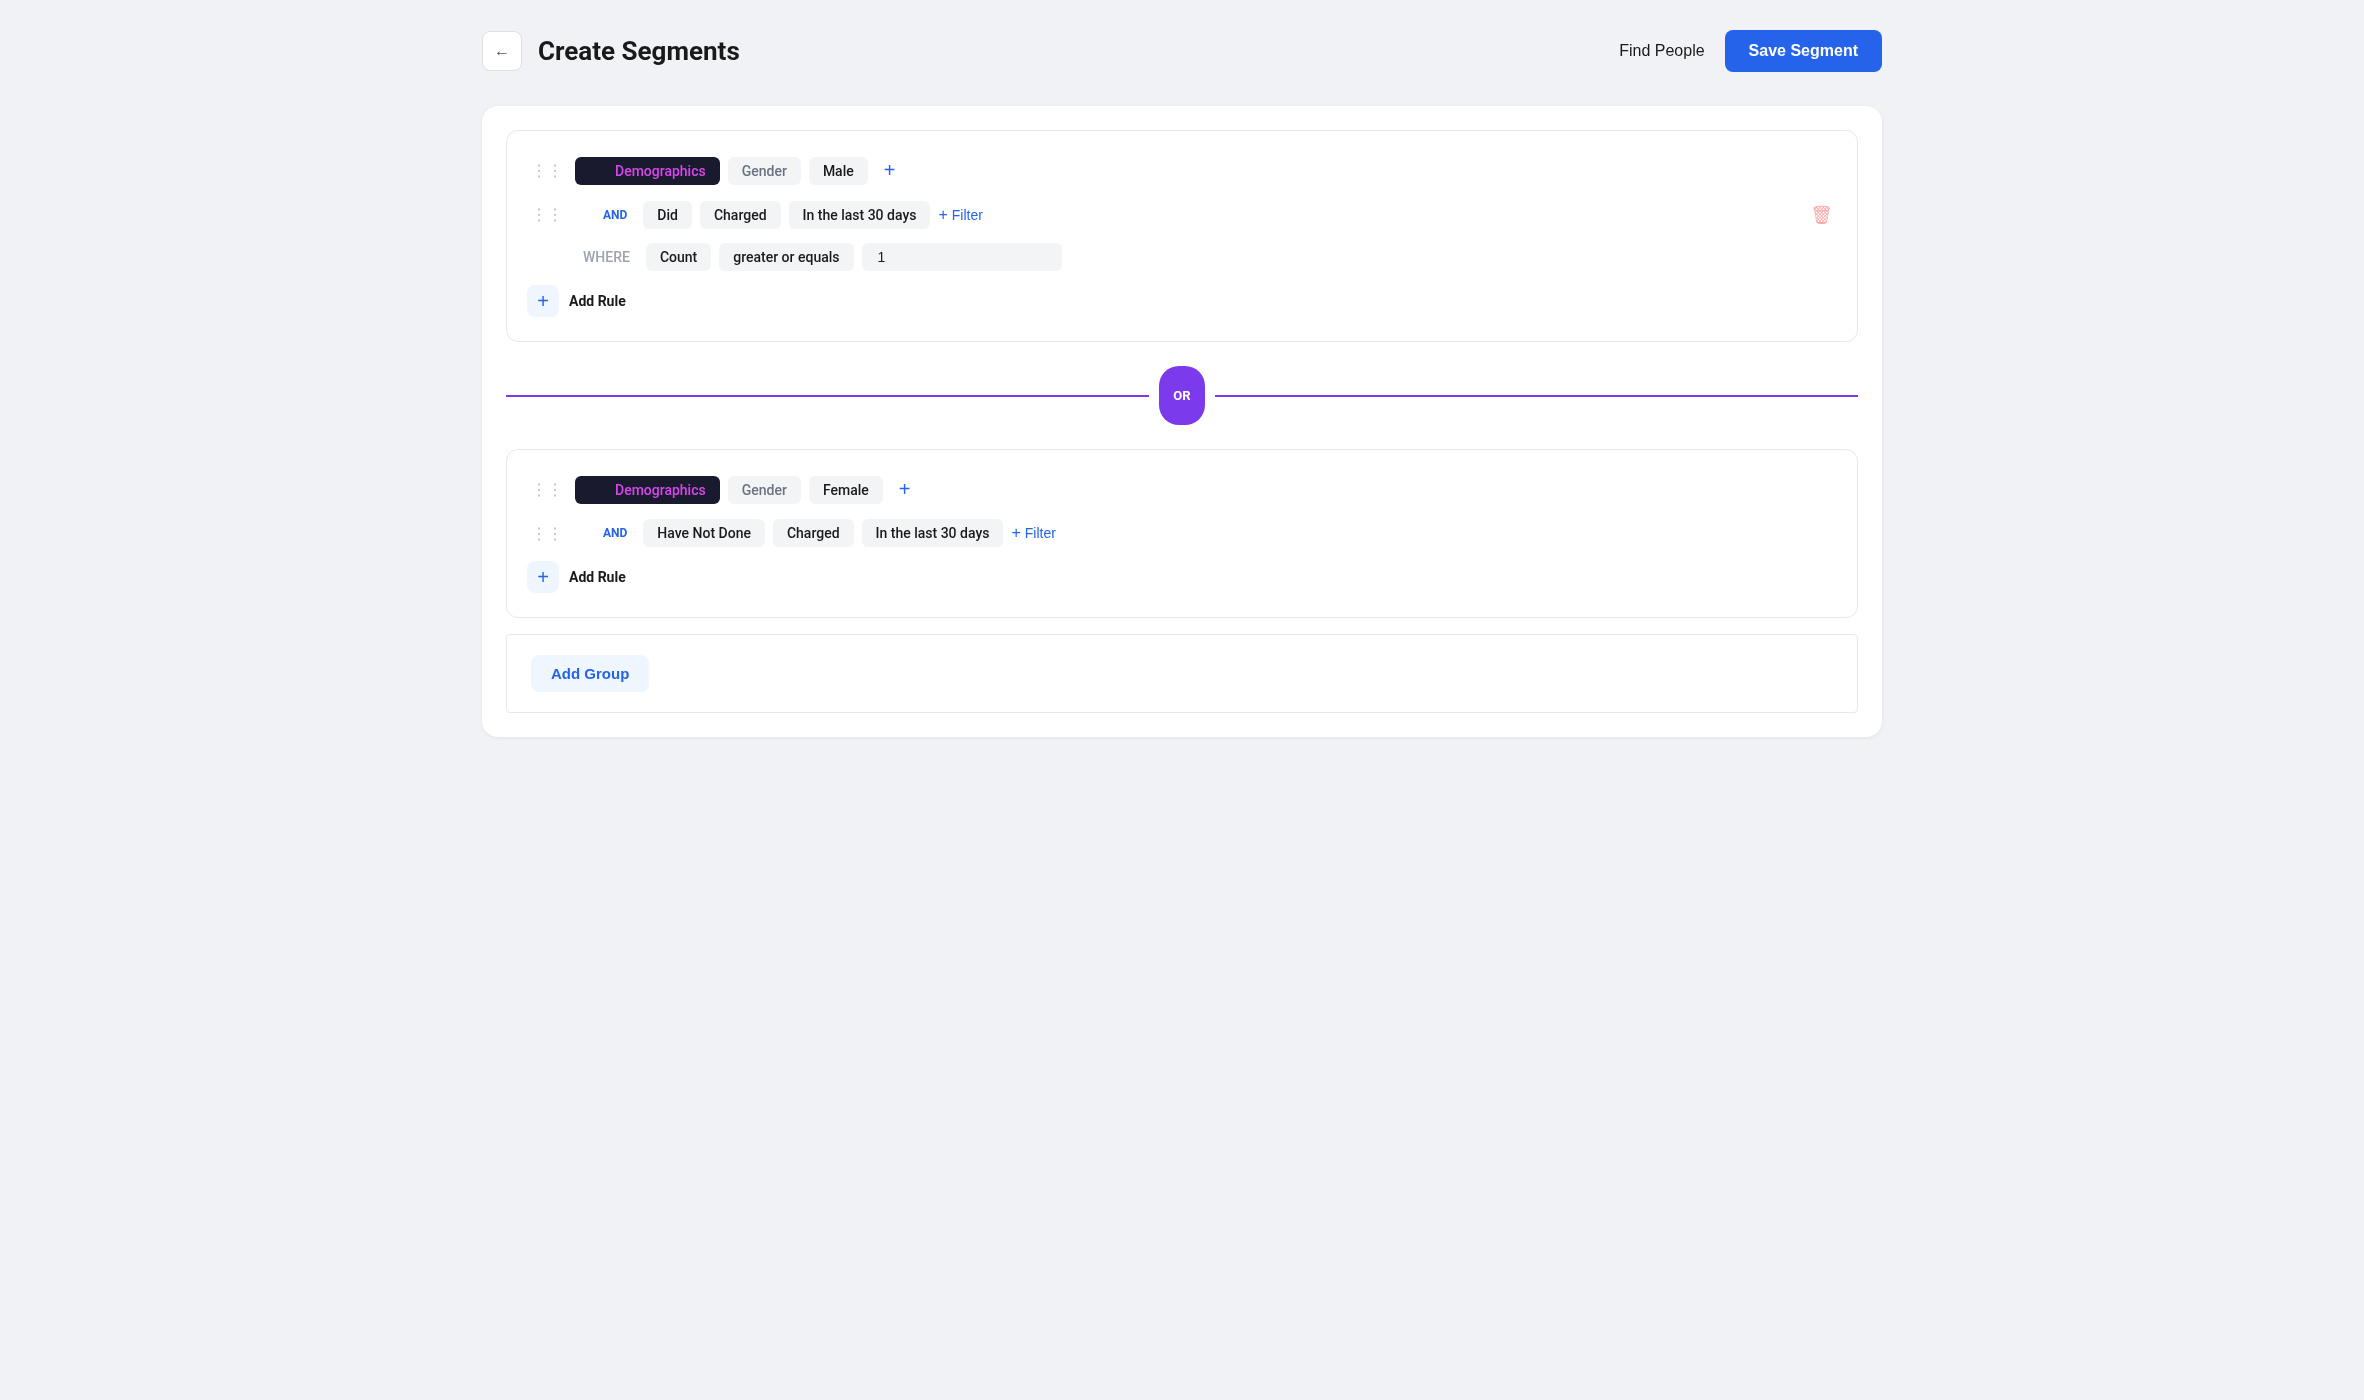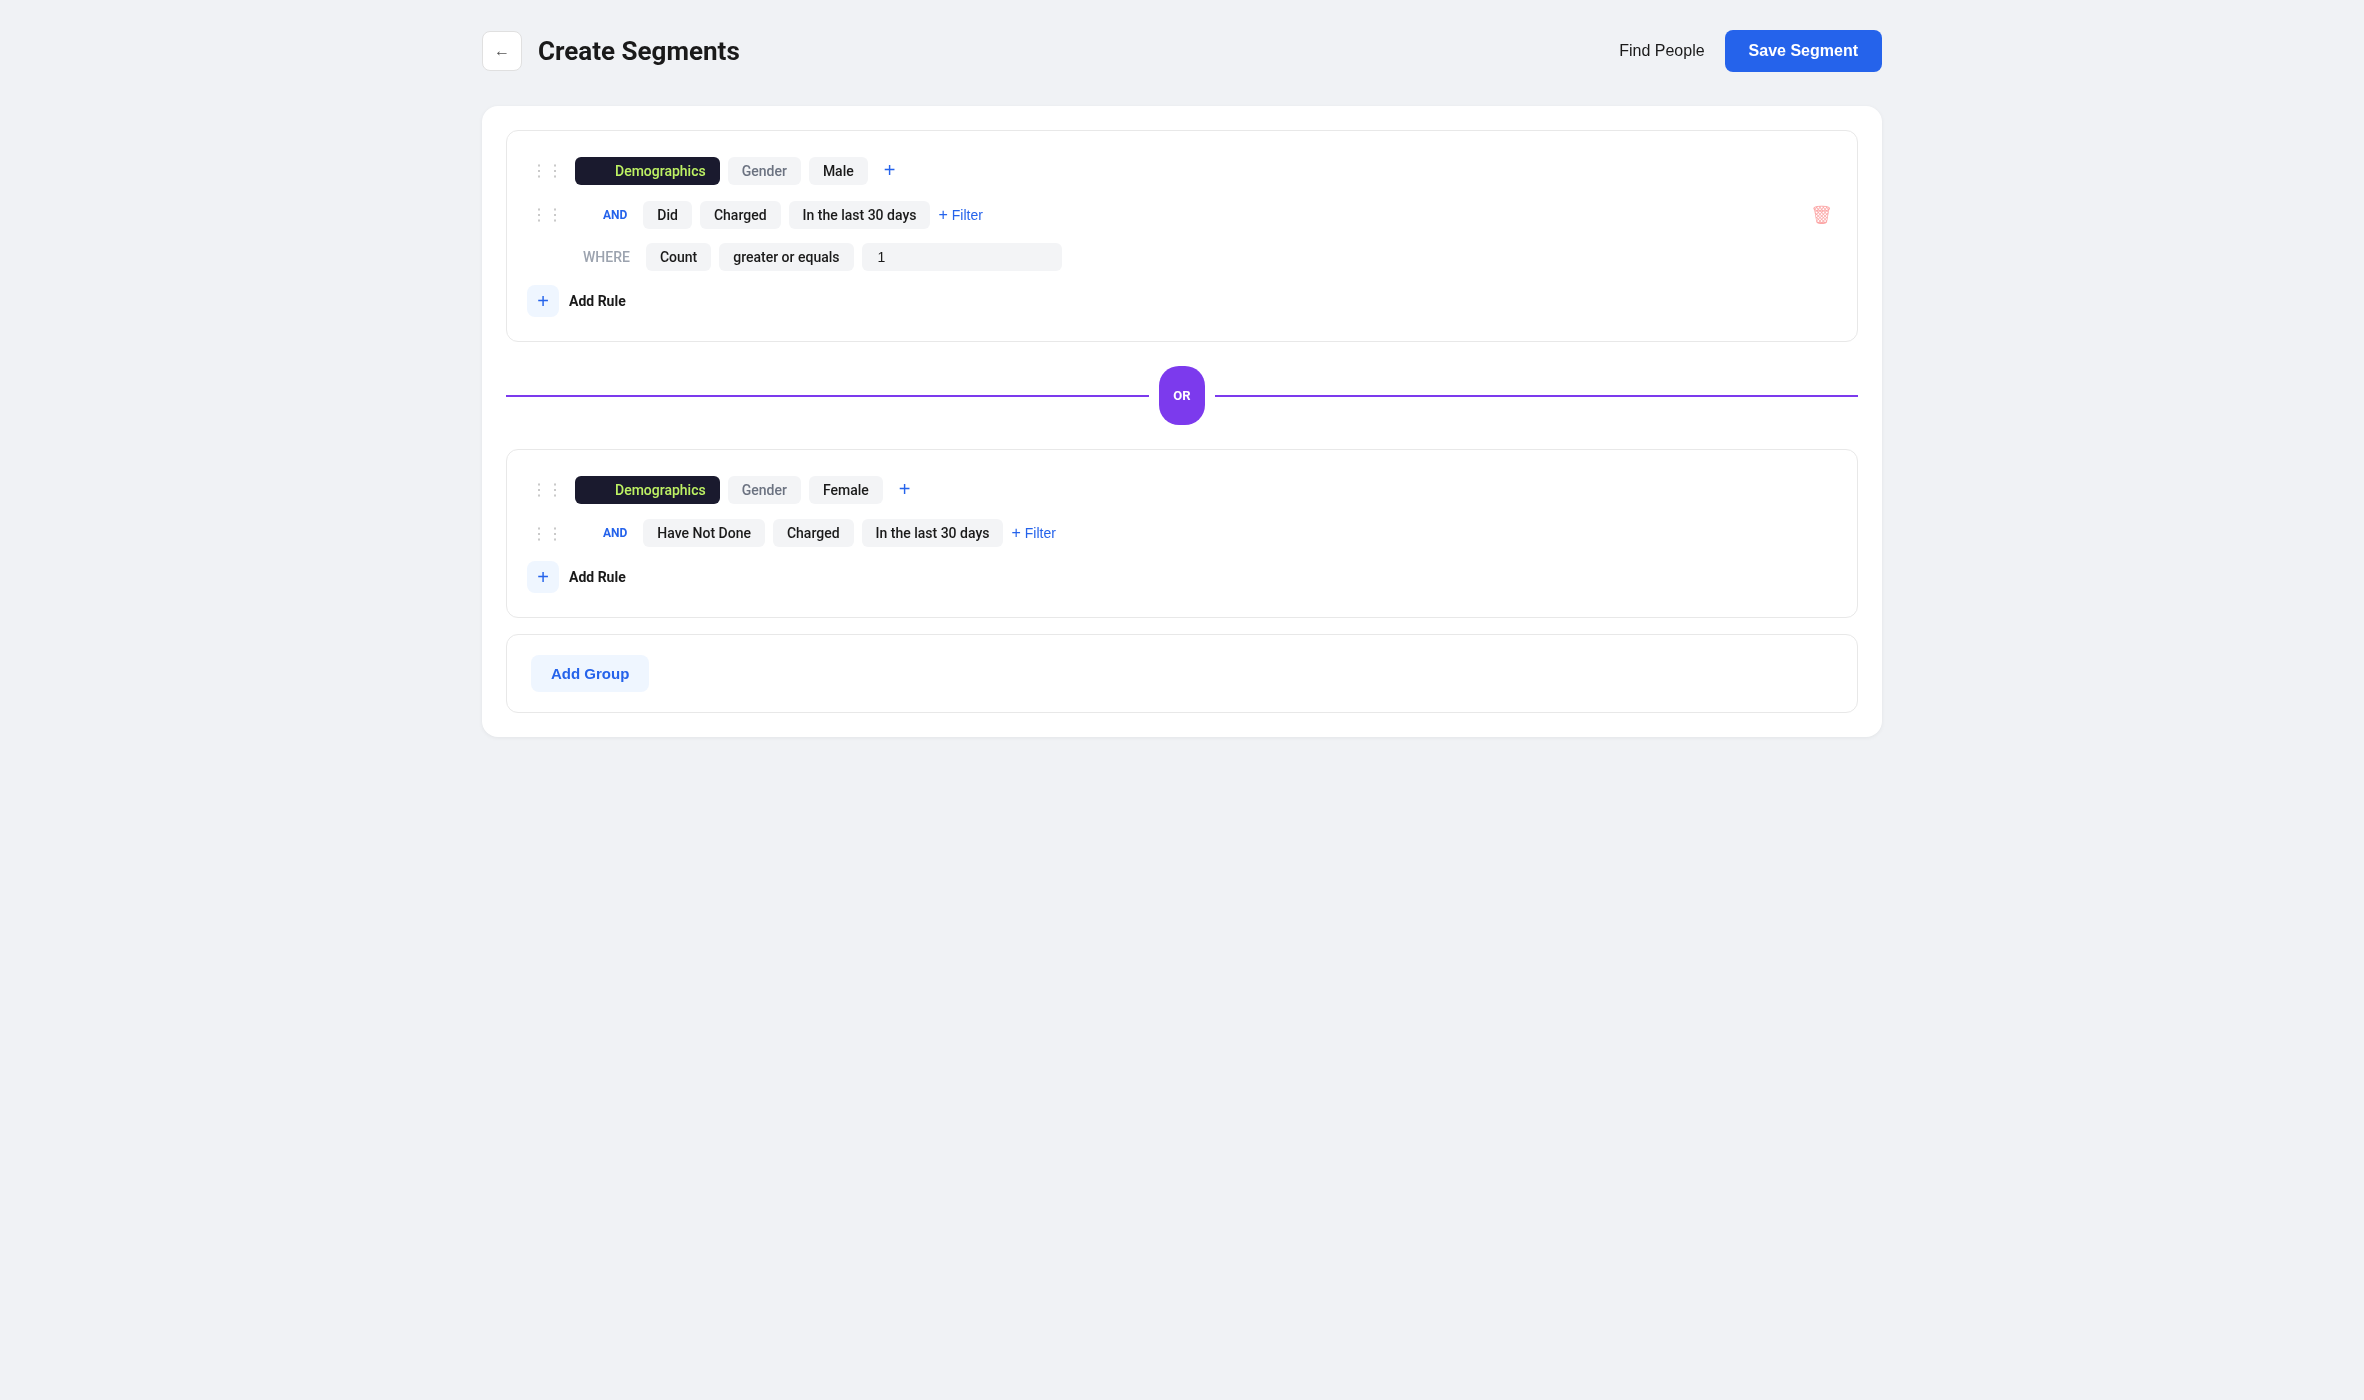--- a/index.html
+++ b/index.html
@@ -190,21 +190,21 @@
       align-items: center;
       padding: 6px 14px;
       border-radius: 6px;
       font-size: 14px;
       font-weight: 500;
       white-space: nowrap;
     }
 
     .chip-dark {
       background: #1a1a2e;
-      color: #bef264;
+      color: #d946ef;
       padding-left: 40px;
     }
 
     .chip-light {
       background: #f3f4f6;
       color: #6b7280;
     }
 
     .chip-value {
       background: #f3f4f6;
@@ -295,21 +295,21 @@
       color: #fca5a5;
       font-size: 18px;
       cursor: pointer;
       margin-left: auto;
       padding: 4px;
     }
 
     
     .add-group-container {
       border: 1px solid #e8e8e8;
-      border-radius: 12px;
+      border-radius: 4px;
       padding: 20px 24px;
       background: white;
       margin-top: 8px;
     }
 
     .add-group-btn {
       background: #eff6ff;
       border: none;
       border-radius: 8px;
       padding: 10px 20px;

